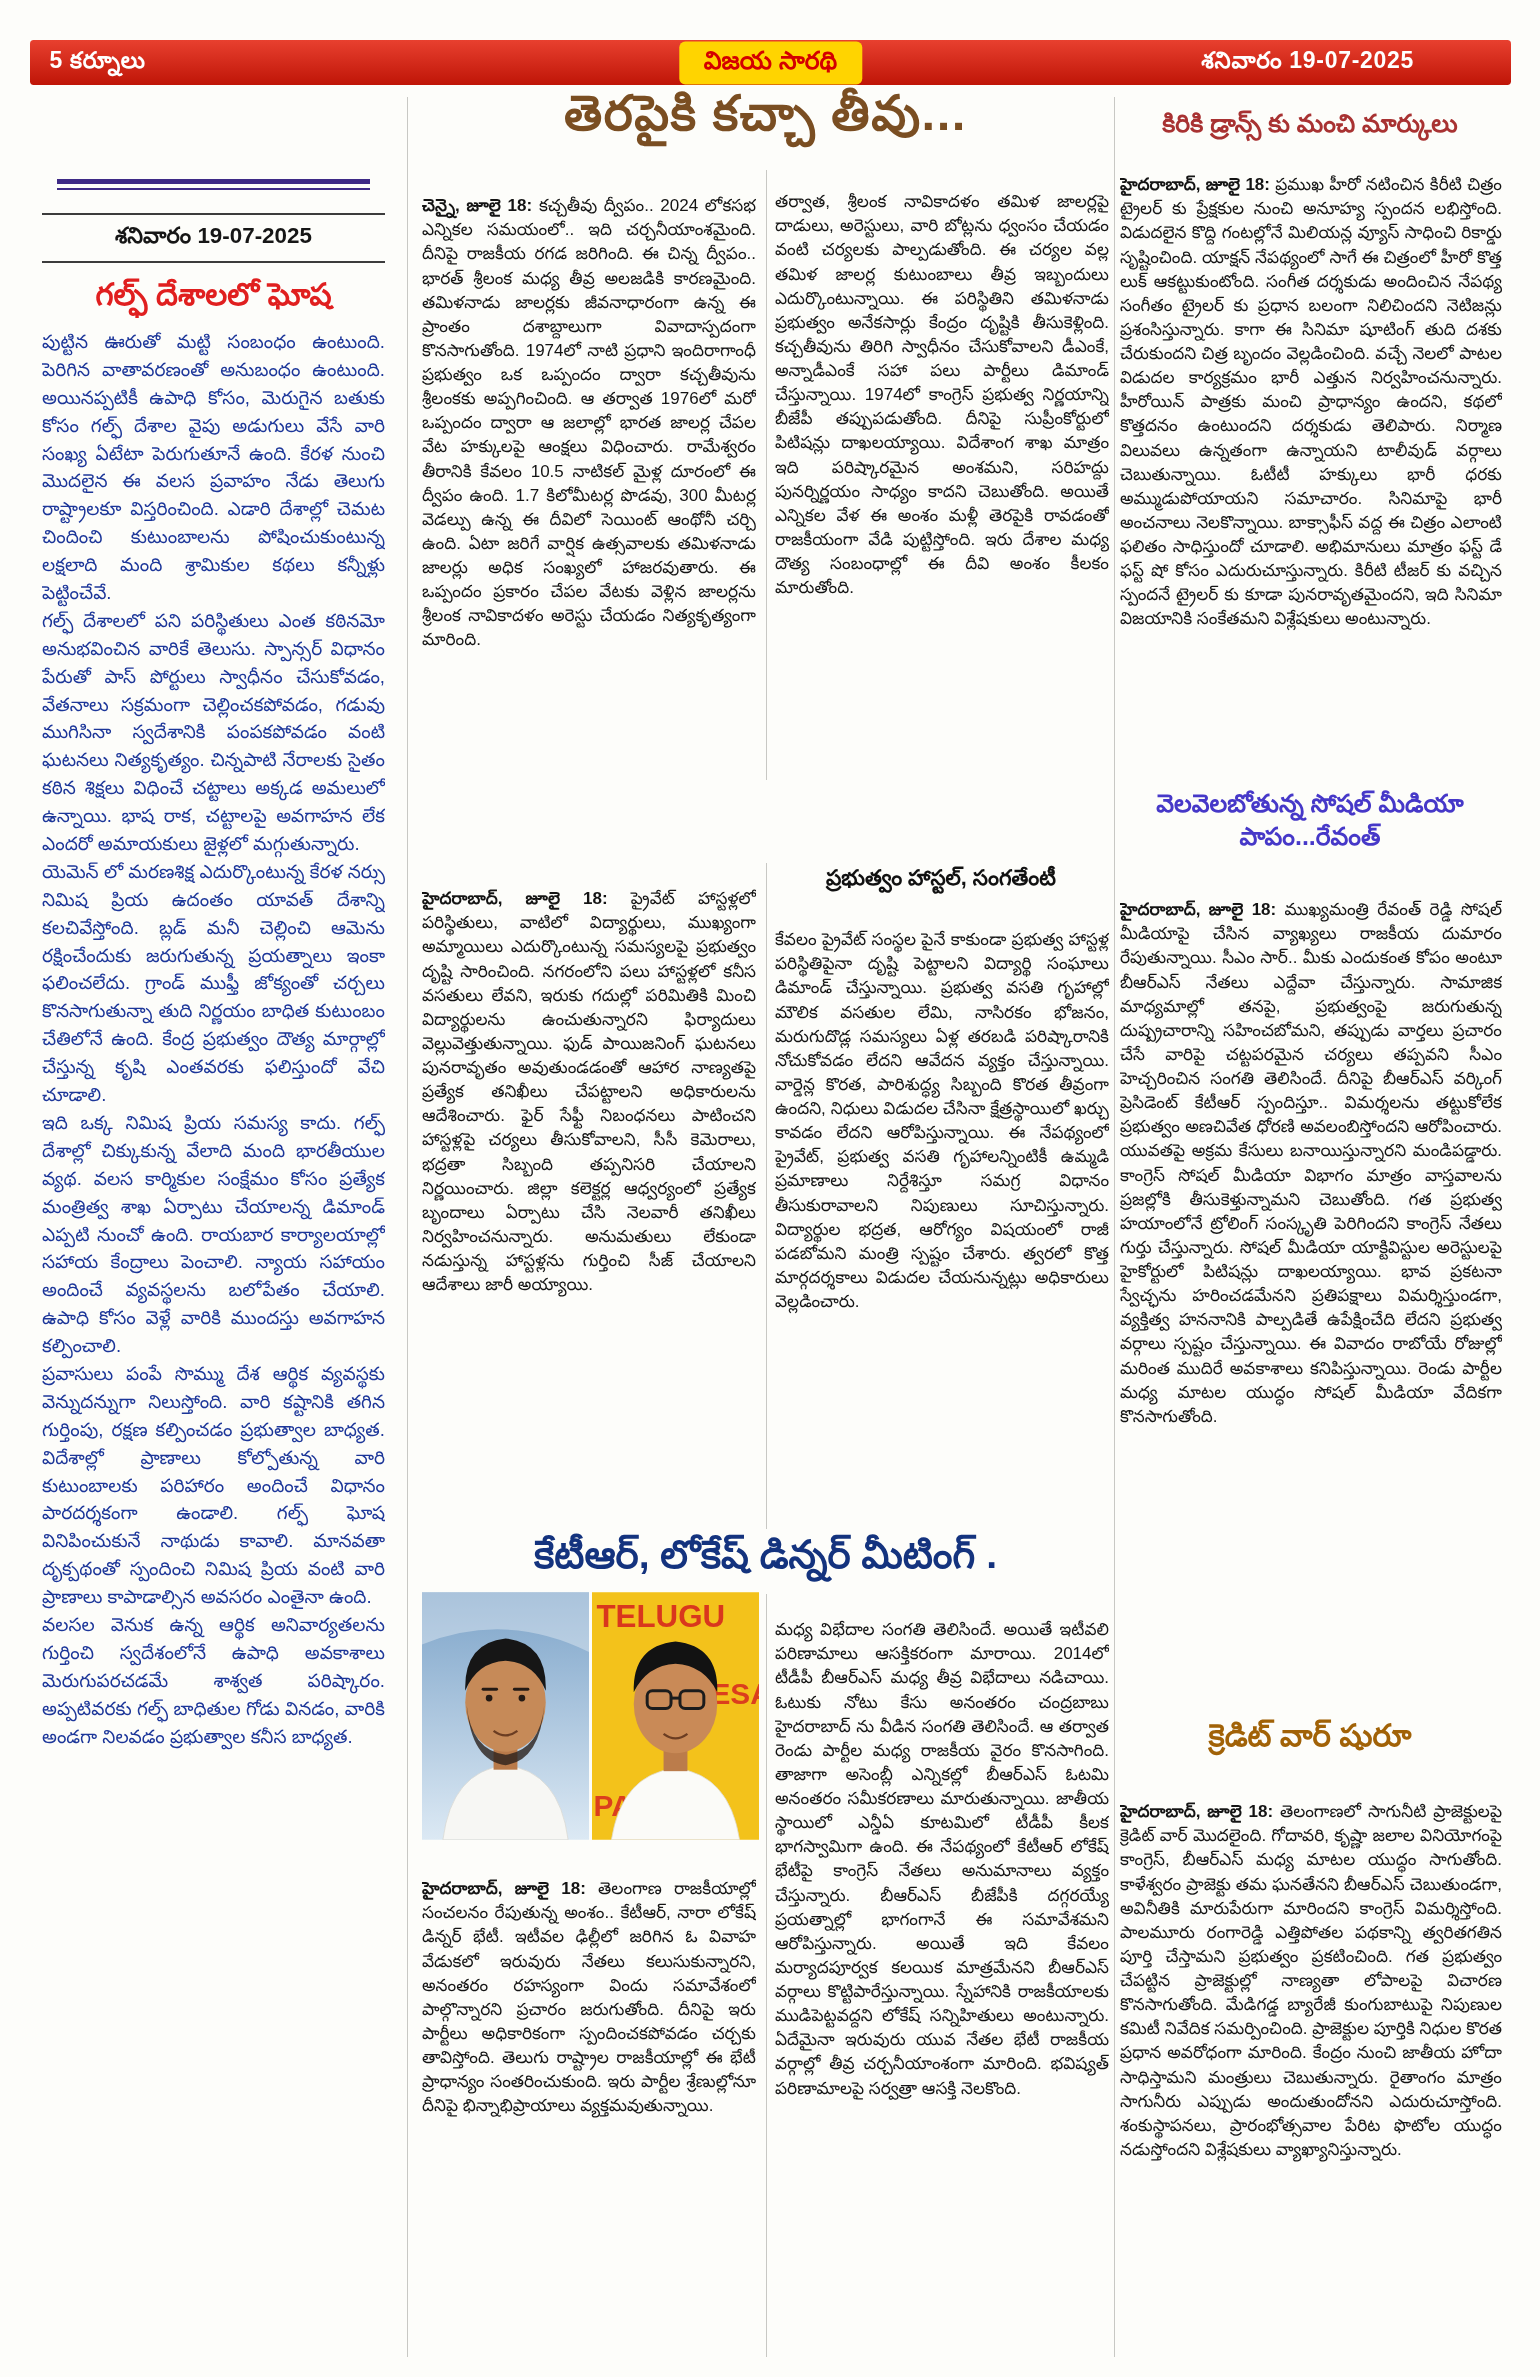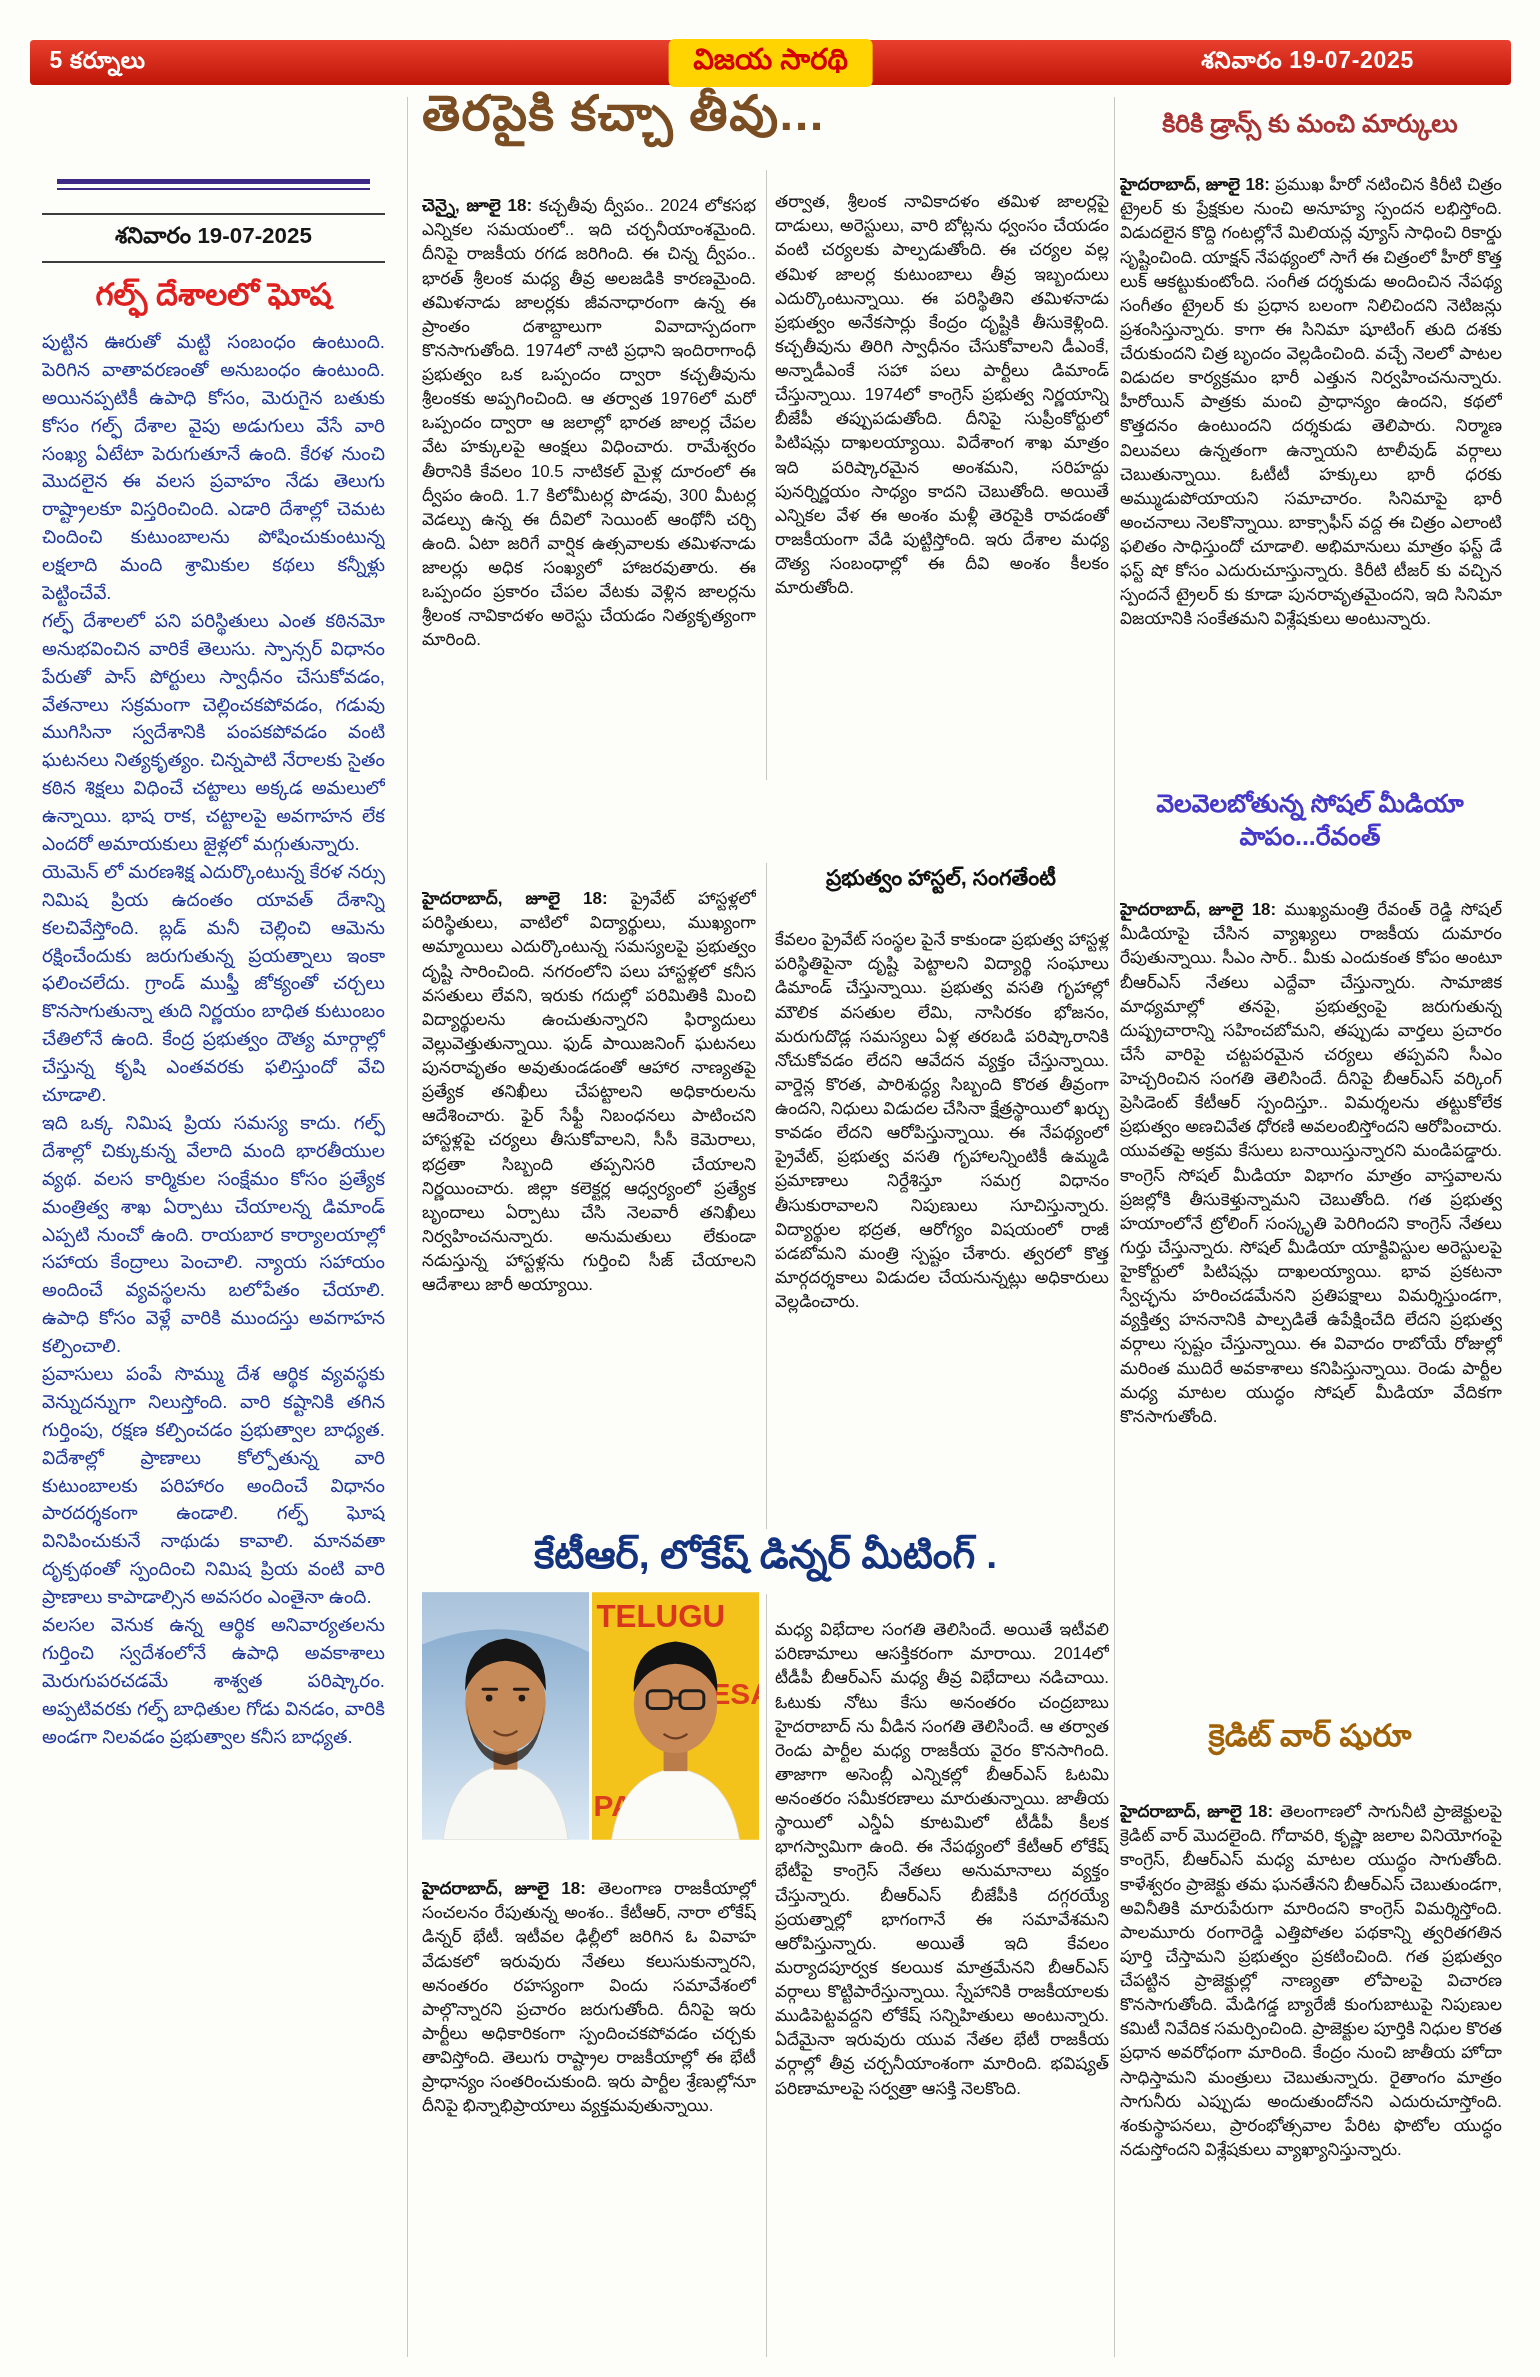--- a/index.html
+++ b/index.html
@@ -15,21 +15,21 @@
     border-radius:3.7px; box-sizing:border-box;
   }
   .tb-left, .tb-right {
     position:absolute; top:50%; transform:translateY(-50%);
     color:#ffffff; font-weight:bold; font-size:23px; letter-spacing:0.7px;
   }
   .tb-left { left:19.4px; }
   .tb-right { right:97px; }
   .brand {
     position:absolute; left:50%; top:50%; transform:translate(-50%,-50%);
-    background:#ffd400; color:#d40000; font-weight:bold; font-size:29px;
+    background:#ffd400; color:#d40000; font-weight:bold; font-size:25px;
     padding:4px 25px; border-radius:6px; white-space:nowrap;
   }
   
   .vrule { position:absolute; width:0.7px; background:#c8c8c4; }
   
   .masthead {
     position:absolute; left:42px; top:106px; width:343px; text-align:center;
     font-size:45px; font-weight:bold; color:#3e2a86; letter-spacing:0.7px;
     font-family:"Liberation Serif","DejaVu Serif",serif;
   }
@@ -50,21 +50,21 @@
     overflow:hidden; font-size:18.6px; line-height:1.5; color:#1c3699;
     text-align:justify; white-space:pre-line;
   }
   
   .bodycol {
     position:absolute; font-size:17px; line-height:1.42; color:#141414;
     text-align:justify; overflow:hidden; white-space:pre-line;
   }
   .dateline { font-weight:bold; }
   .h-kach {
-    position:absolute; left:422px; top:85px; width:687px; 
+    position:absolute; left:422px; top:85px; width:687px; text-align:center;
     font-size:49px; font-weight:bold; color:#7a4e22; letter-spacing:1.5px;
   }
   .h-kiriki {
     position:absolute; left:1118px; top:109px; width:384px; text-align:center;
     font-size:25px; font-weight:bold; color:#a83232;
   }
   .h-hostel {
     position:absolute; left:422px; top:790px; width:687px; text-align:center;
     font-size:45px; font-weight:bold; color:#2456c8; letter-spacing:0.7px;
   }

